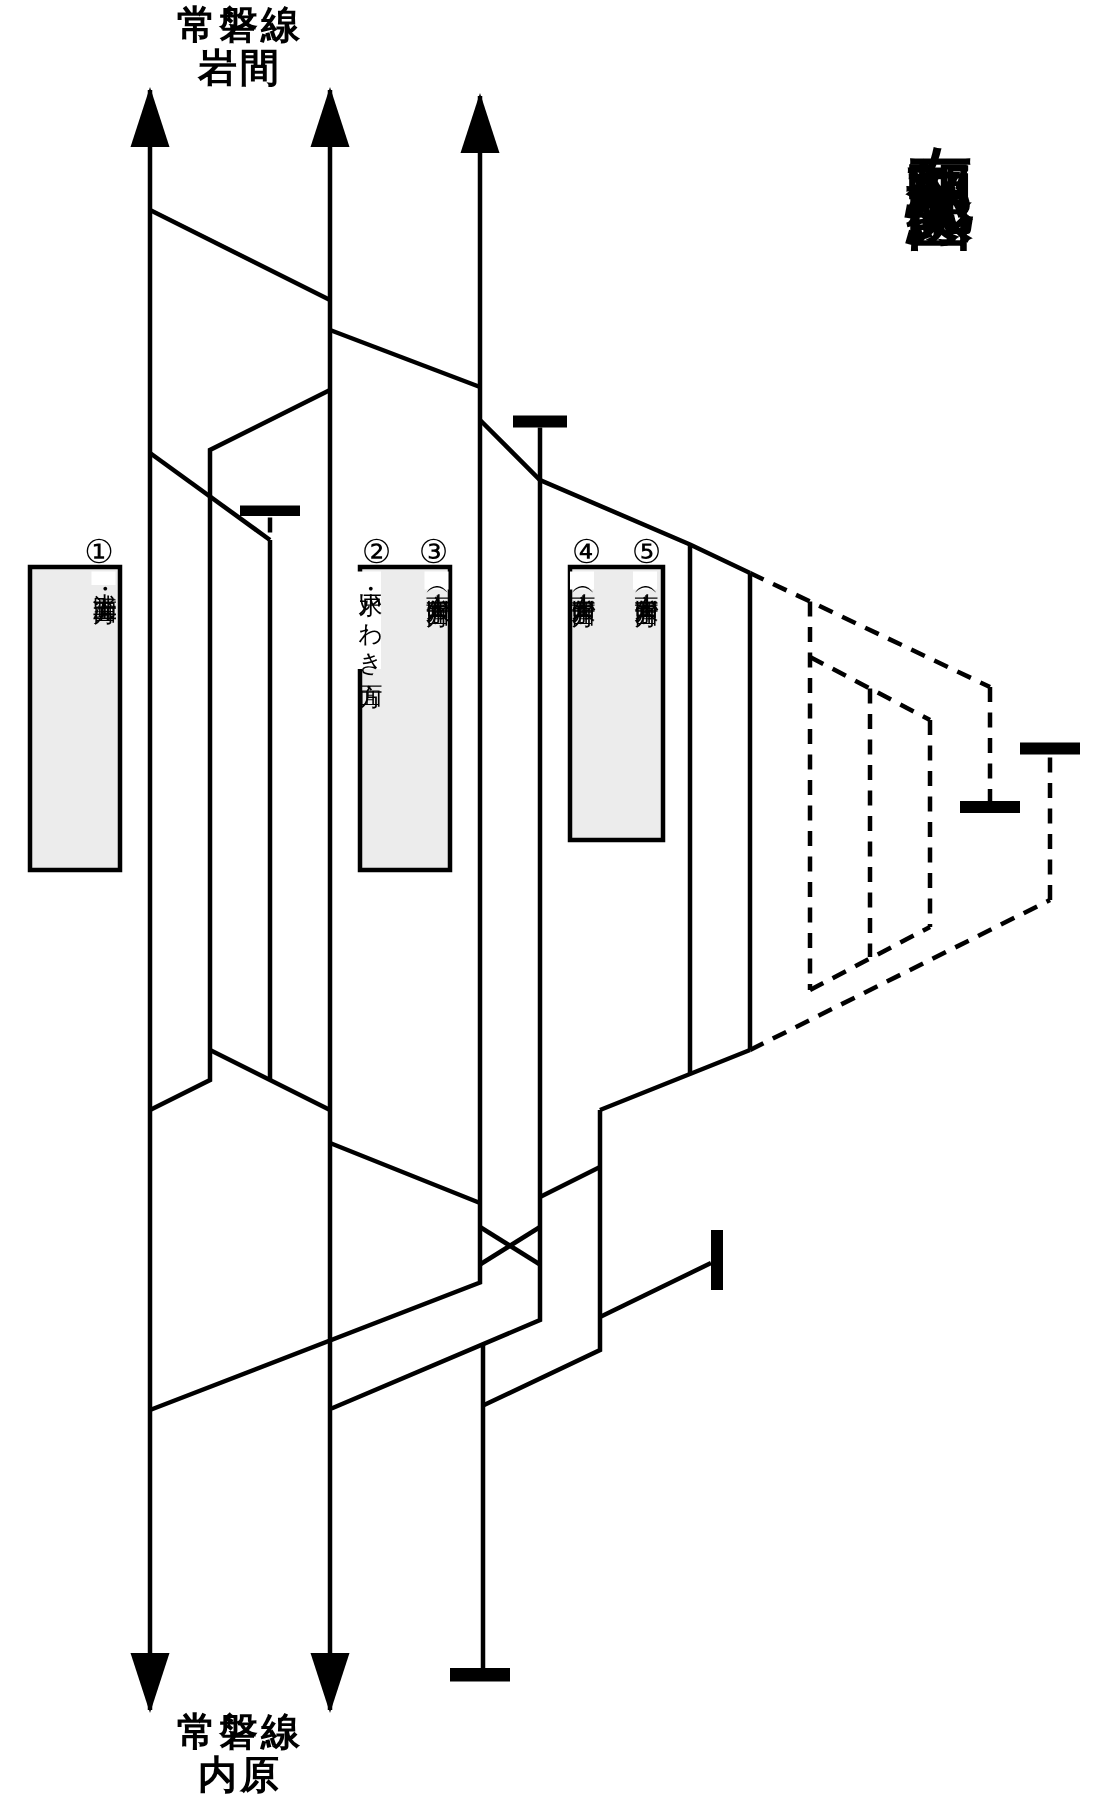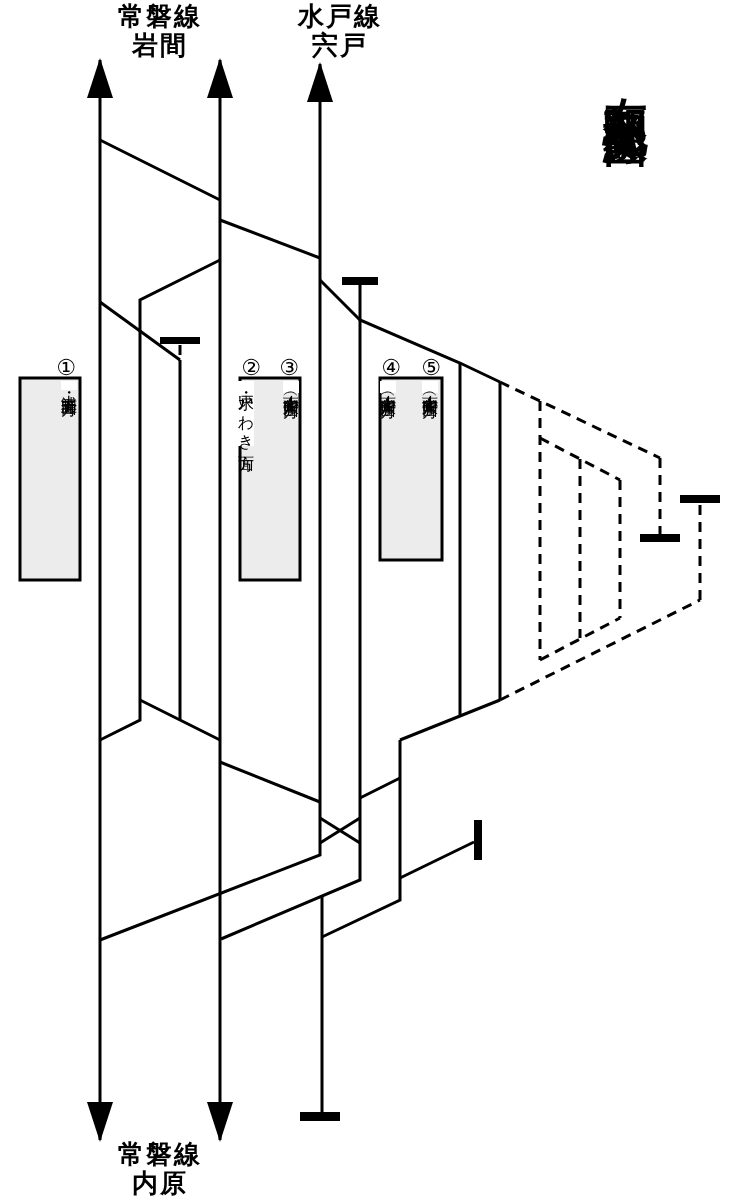--- a/index.html
+++ b/index.html
@@ -63,22 +63,20 @@
       <rect x="300" y="1112" width="40" height="9" fill="#000000"></rect>
       <polygon points="100,58 87,98 113,98" fill="#000000"></polygon>
       <polygon points="220,58 207,98 233,98" fill="#000000"></polygon>
       <polygon points="320,62 307,102 333,102" fill="#000000"></polygon>
       <polygon points="100,1142 87,1102 113,1102" fill="#000000"></polygon>
       <polygon points="220,1142 207,1102 233,1102" fill="#000000"></polygon>
     </svg>
 
   <div class="station-label" style="left:160px;top:2px;">常磐線
 岩間</div>
-  <div class="station-label" style="left:340px;top:2px;">水戸線
-宍戸</div>
   <div class="station-label" style="left:160px;top:1140px;">常磐線
 内原</div>
 
   <div class="diagram-title" style="left:604px;top:62px;">友部駅配線図</div>
 
   <span class="pnum" style="left:66px;top:368px;">①</span>
   <span class="pdest" style="left:69px;top:381px;">土浦・上野方面</span>
 
   <span class="pnum" style="left:251px;top:368px;">②</span>
   <span class="pdest" style="left:246px;top:381px;">水戸・いわき方面</span>

